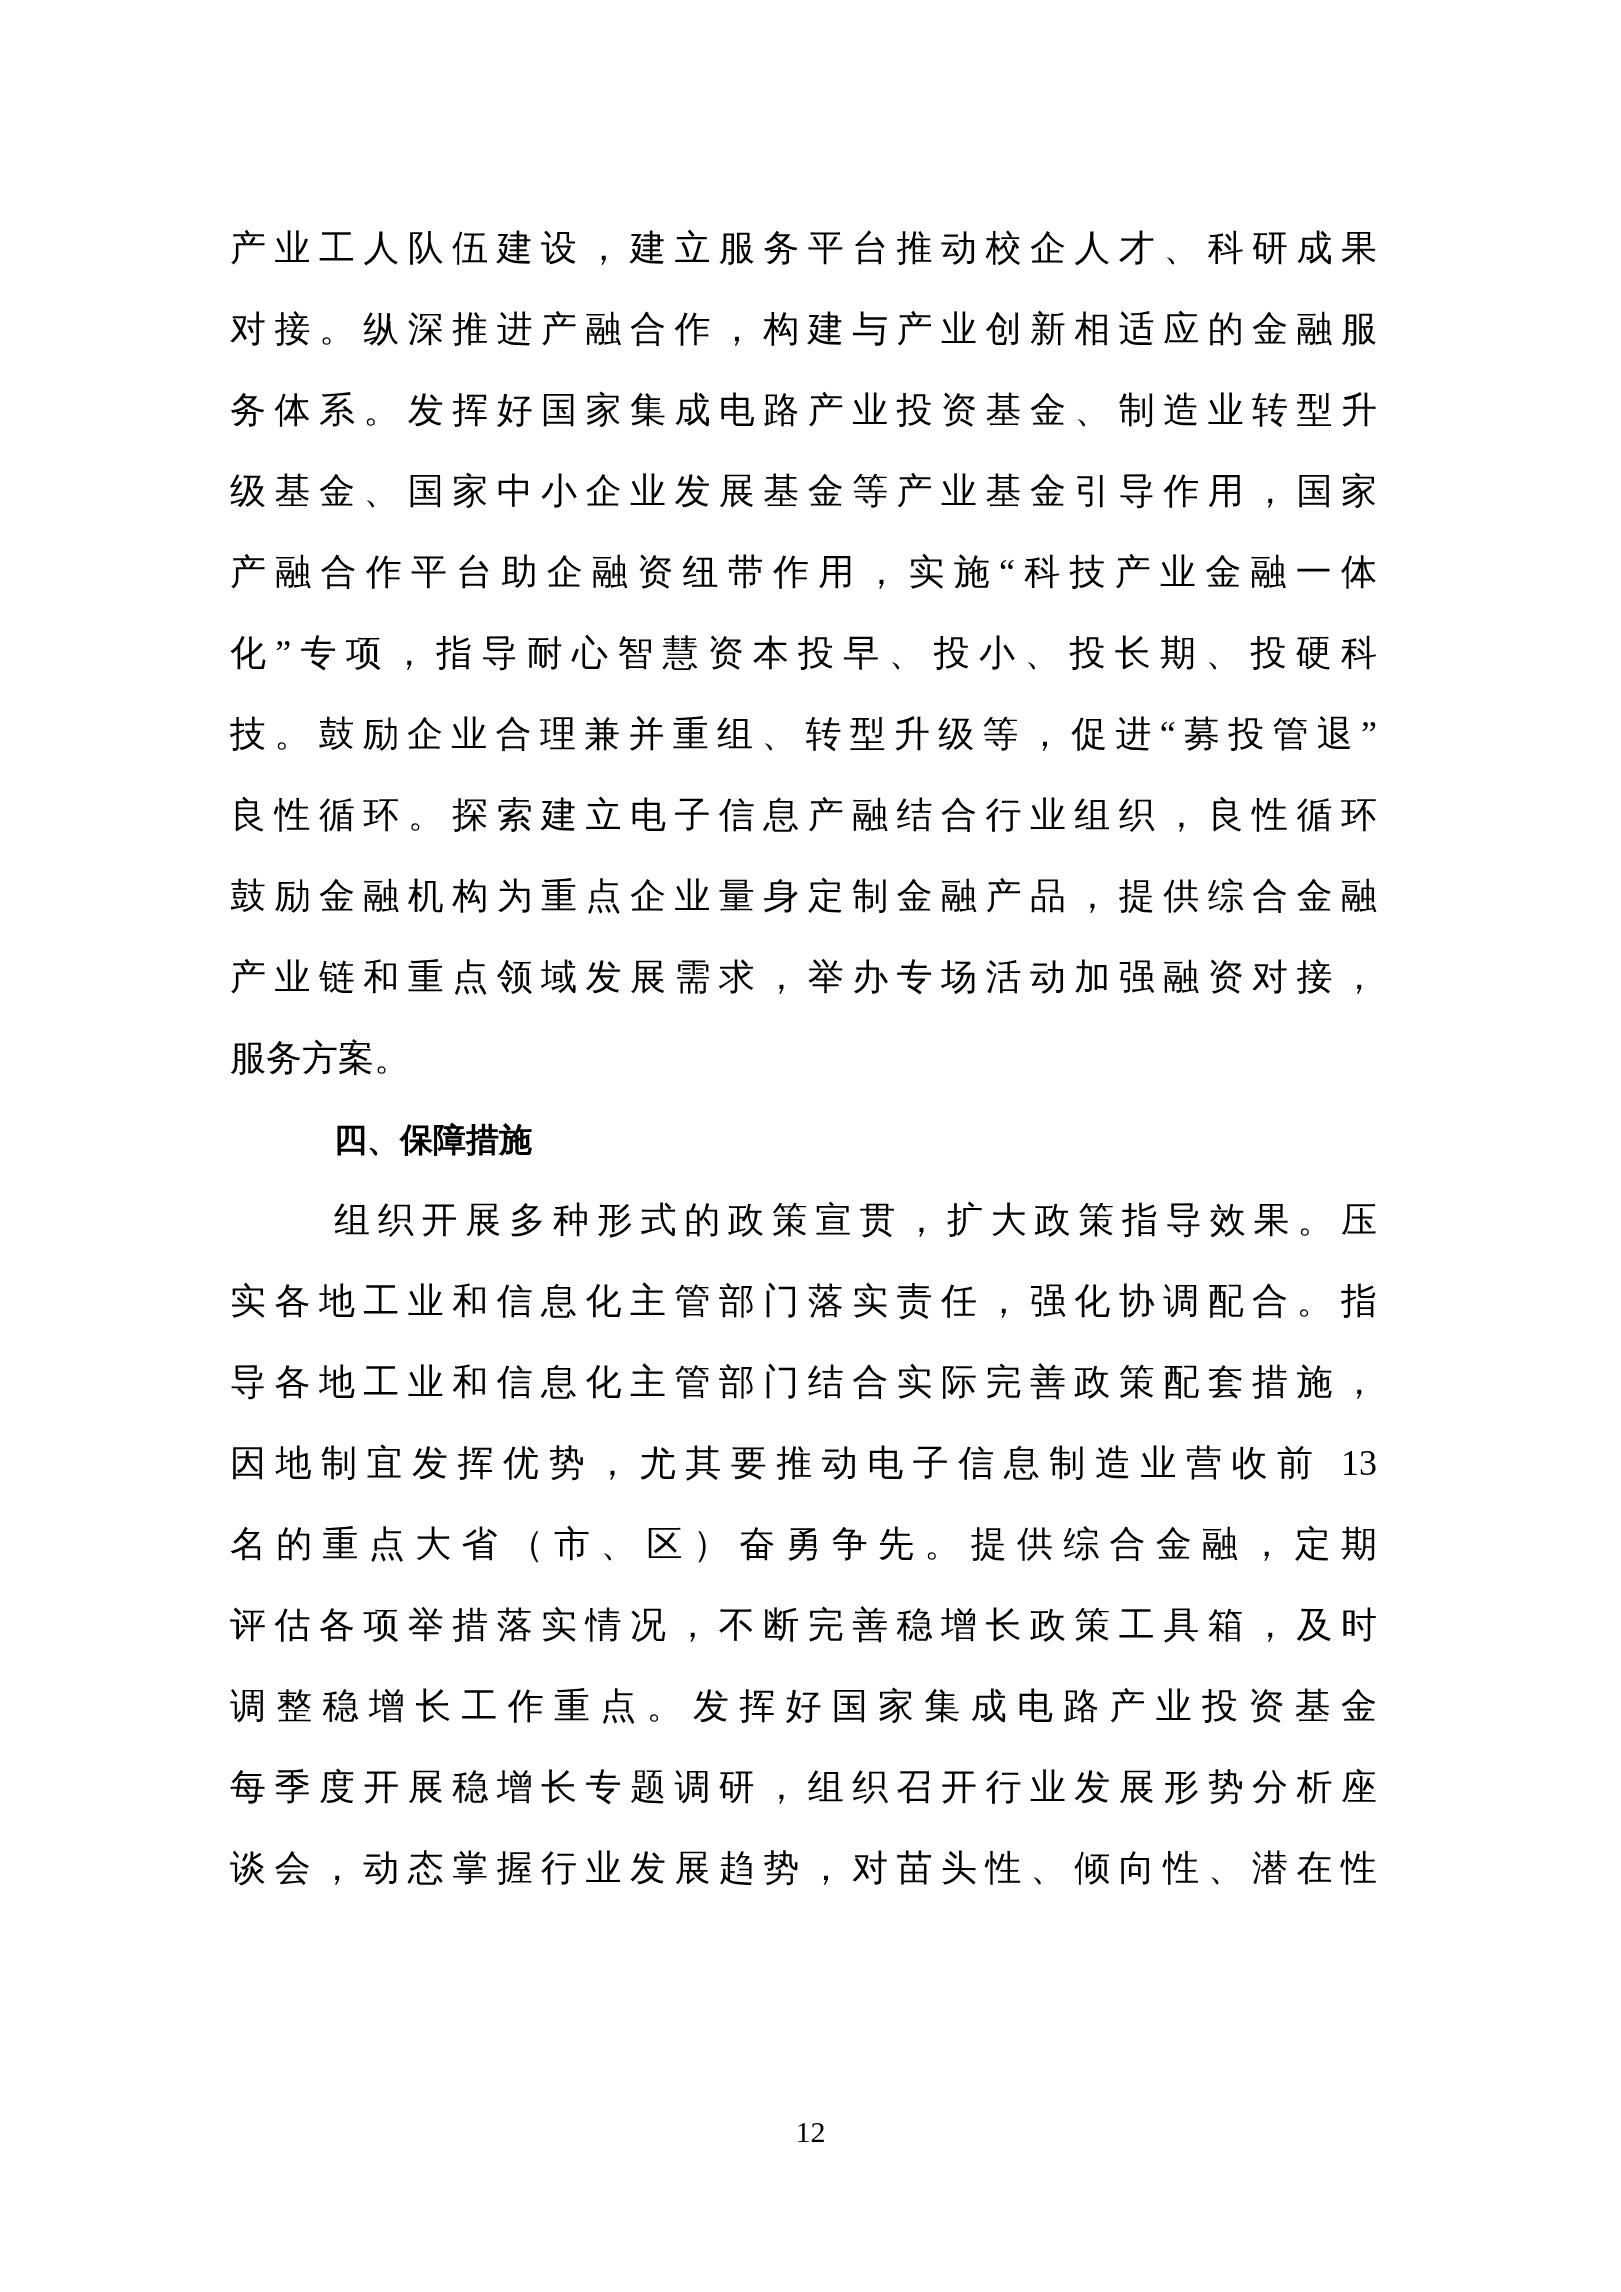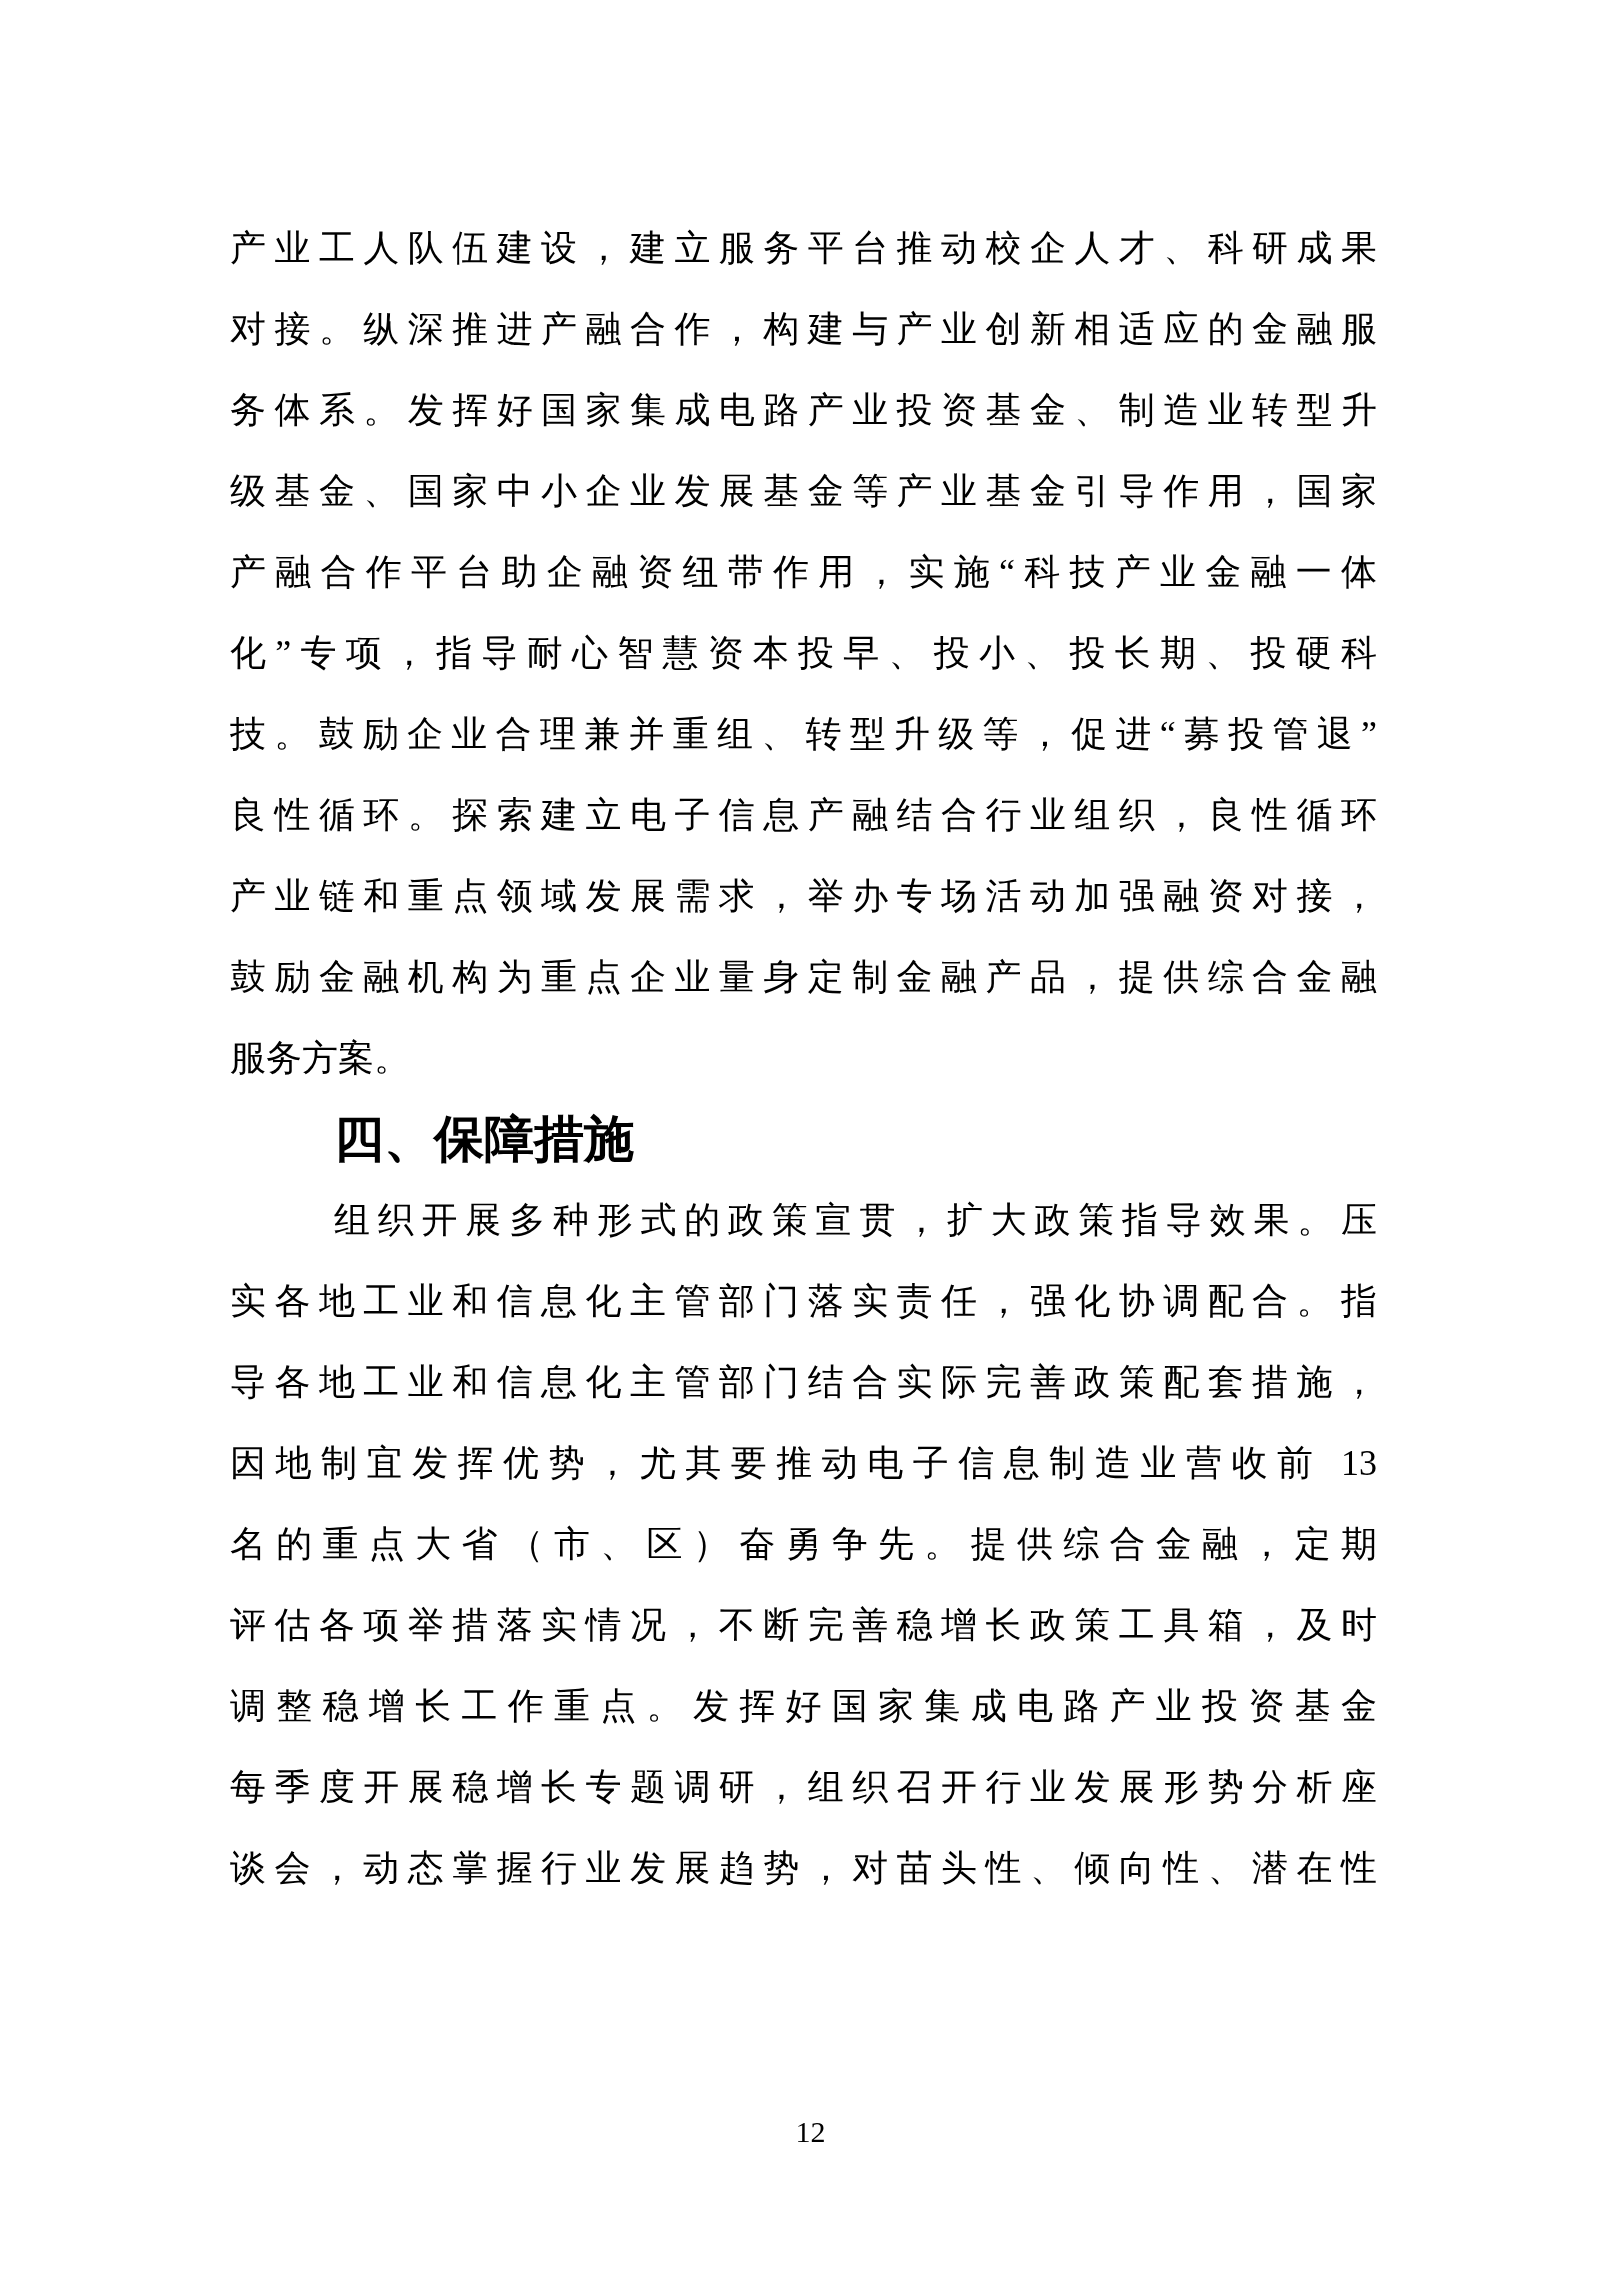--- a/index.html
+++ b/index.html
@@ -32,21 +32,21 @@
   }
   .line.lastline {
     text-align-last: left;
   }
   .line.indent {
     text-indent: 104px;
   }
   .heading {
     font-family: "Liberation Sans", "DejaVu Sans", sans-serif;
     font-weight: 700;
-    font-size: 50px;
+    font-size: 33px;
     line-height: 81px;
     height: 81px;
     text-indent: 104px;
     text-align: left;
   }
   .page-number {
     position: absolute;
     top: 2107px;
     left: 0;
     width: 100%;
@@ -63,22 +63,22 @@
   <div class="text-block">
 
     <div class="line">产业工人队伍建设，建立服务平台推动校企人才、科研成果</div>
     <div class="line">对接。纵深推进产融合作，构建与产业创新相适应的金融服</div>
     <div class="line">务体系。发挥好国家集成电路产业投资基金、制造业转型升</div>
     <div class="line">级基金、国家中小企业发展基金等产业基金引导作用，国家</div>
     <div class="line">产融合作平台助企融资纽带作用，实施“科技产业金融一体</div>
     <div class="line">化”专项，指导耐心智慧资本投早、投小、投长期、投硬科</div>
     <div class="line">技。鼓励企业合理兼并重组、转型升级等，促进“募投管退”</div>
     <div class="line">良性循环。探索建立电子信息产融结合行业组织，良性循环</div>
+    <div class="line">鼓励金融机构为重点企业量身定制金融产品，提供综合金融</div>
     <div class="line">产业链和重点领域发展需求，举办专场活动加强融资对接，</div>
-    <div class="line">鼓励金融机构为重点企业量身定制金融产品，提供综合金融</div>
     <div class="line lastline">服务方案。</div>
 
     <div class="heading">四、保障措施</div>
 
     <div class="line indent">组织开展多种形式的政策宣贯，扩大政策指导效果。压</div>
     <div class="line">实各地工业和信息化主管部门落实责任，强化协调配合。指</div>
     <div class="line">导各地工业和信息化主管部门结合实际完善政策配套措施，</div>
     <div class="line">因地制宜发挥优势，尤其要推动电子信息制造业营收前 13</div>
     <div class="line">名的重点大省（市、区）奋勇争先。提供综合金融，定期</div>
     <div class="line">评估各项举措落实情况，不断完善稳增长政策工具箱，及时</div>

